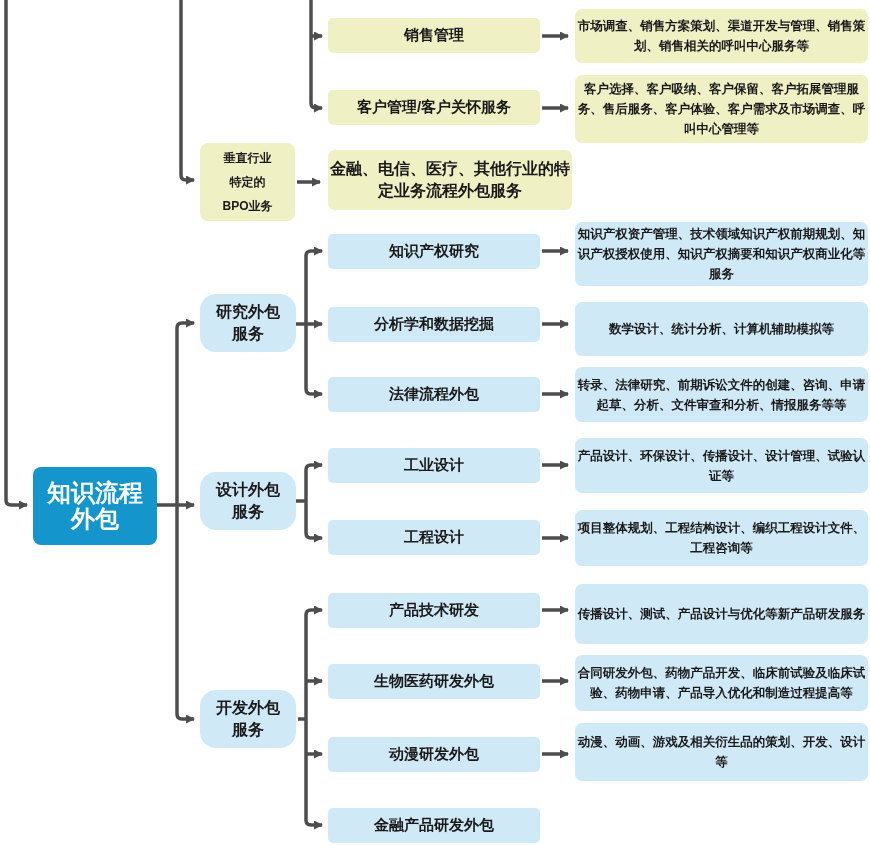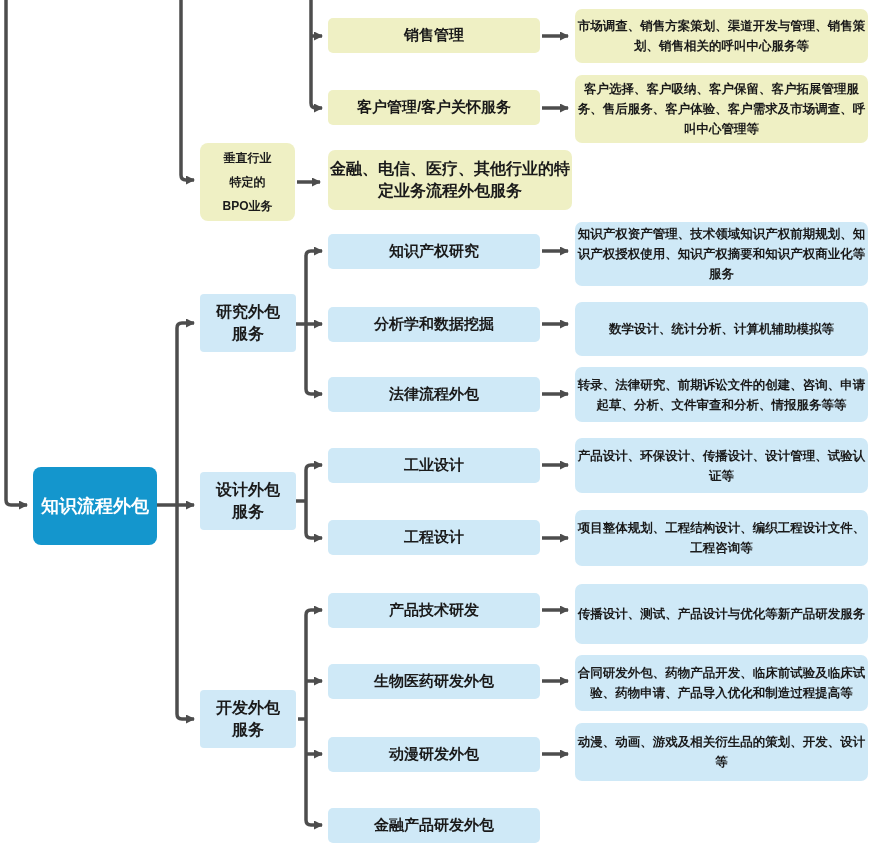--- a/index.html
+++ b/index.html
@@ -10,25 +10,25 @@
   .wires{position:absolute;left:0;top:0;width:870px;height:845px;}
   .box{
     position:absolute;display:flex;align-items:center;justify-content:center;
     text-align:center;font-weight:bold;color:#1a1a1a;box-sizing:border-box;
   }
   .leaf{width:212px;height:35px;background:#cfe9f7;border-radius:5px;font-size:15px;}
   .yellow{background:#eff0c4;}
   .desc{width:293px;background:#cfe9f7;border-radius:7px;font-size:12.5px;line-height:20px;padding:3px 0;}
   .desc.yellow{background:#eff0c4;}
   .desc-mid{width:244px;font-size:16px;line-height:22px;}
-  .group{width:96px;height:58px;background:#d0e9f7;border-radius:4px;font-size:16px;line-height:22px;flex-direction:column;}
+  .group{width:96px;height:58px;background:#d0e9f7;border-radius:16px;font-size:16px;line-height:22px;flex-direction:column;}
   .vbpo{width:95px;height:78px;border-radius:8px;font-size:12px;line-height:24px;flex-direction:column;}
   .kpo-root{
     left:33px;top:467px;width:124px;height:78px;background:#1496cd;color:#fff;
-    font-size:18px;line-height:26px;border-radius:8px;flex-direction:row;
+    font-size:24px;line-height:26px;border-radius:8px;flex-direction:column;
   }
 </style>
 </head>
 <body>
 
 <div class="stage">
 
   <svg class="wires" viewBox="0 0 870 845" xmlns="http://www.w3.org/2000/svg">
     <defs>
       <marker id="ah" markerWidth="9" markerHeight="9" refX="8" refY="4.5" orient="auto" markerUnits="userSpaceOnUse">

